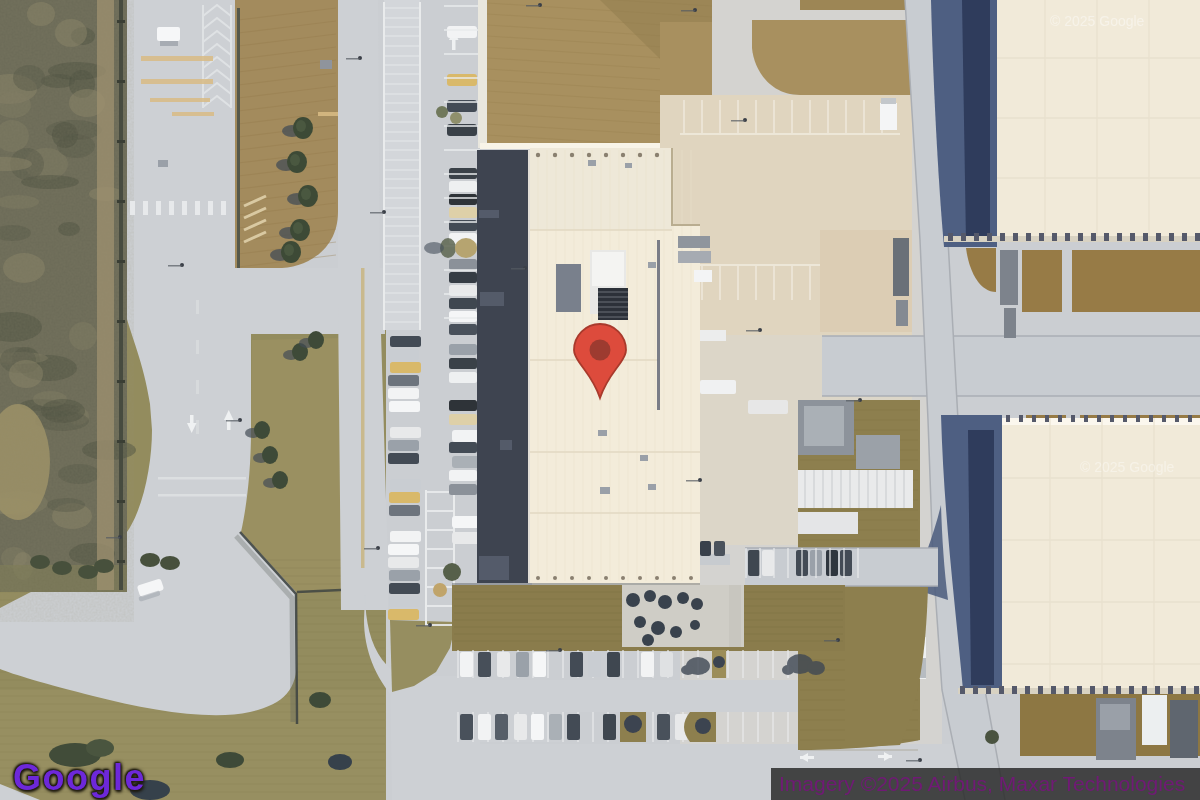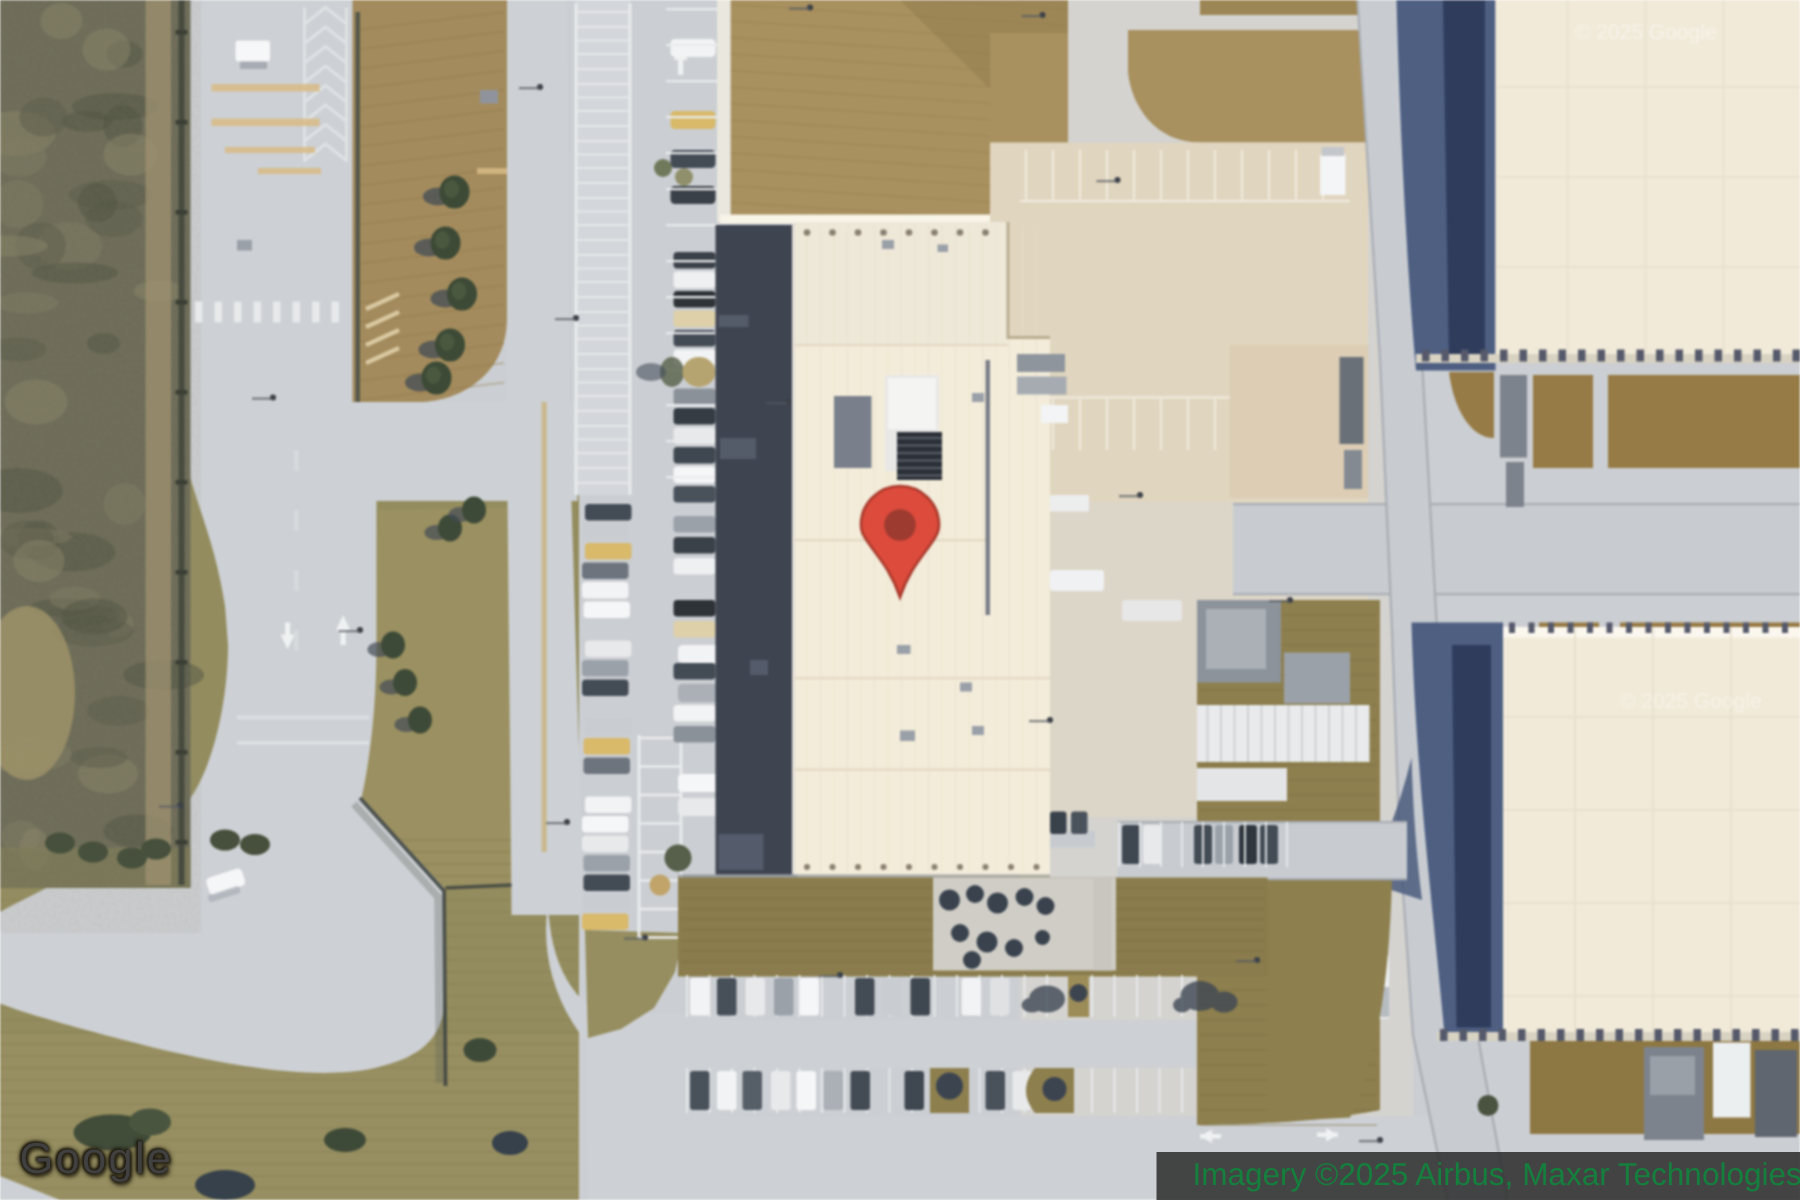--- a/index.html
+++ b/index.html
@@ -1,19 +1,19 @@
 <!DOCTYPE html>
 <html><head>
 <meta charset="utf-8">
 <style>
 html,body{margin:0;padding:0;background:#ffffff}
 #map{position:relative;width:1200px;height:800px;overflow:hidden;font-family:"Liberation Sans",sans-serif}
 #map svg{position:absolute;left:0;top:0;filter:blur(0.6px)}
-.glogo{position:absolute;left:13px;top:757px;font-size:29px;font-weight:normal;letter-spacing:1.5px;color:#404040;text-shadow:0 0 2px #1f1b10,0 0 3px #1f1b10,0 0 4px #1f1b10,1px 2px 3px #1f1b10,-1px -1px 2px #1f1b10}
-.attr{position:absolute;left:771px;top:768px;width:429px;height:32px;background:rgba(40,40,40,0.84);color:#15803d;font-size:21px;line-height:31px;padding-left:24px;box-sizing:border-box;white-space:nowrap}
+.glogo{position:absolute;left:13px;top:757px;font-size:36px;font-weight:bold;letter-spacing:1.5px;color:#6d28d9;text-shadow:0 0 2px #1f1b10,0 0 3px #1f1b10,0 0 4px #1f1b10,1px 2px 3px #1f1b10,-1px -1px 2px #1f1b10}
+.attr{position:absolute;left:771px;top:768px;width:429px;height:32px;background:rgba(40,40,40,0.84);color:#701a75;font-size:21px;line-height:31px;padding-left:8px;box-sizing:border-box;white-space:nowrap}
 </style>
 </head>
 <body>
 <div id="map">
 <svg width="1200" height="800" viewBox="0 0 1200 800">
 
 <defs>
 <filter id="gr" x="-5%" y="-5%" width="110%" height="110%">
 <feTurbulence type="fractalNoise" baseFrequency="0.5" numOctaves="2" seed="4"></feTurbulence>
 <feColorMatrix type="matrix" values="0 0 0 0 0.30  0 0 0 0 0.28  0 0 0 0 0.18  0.9 0 0 0 0"></feColorMatrix>

